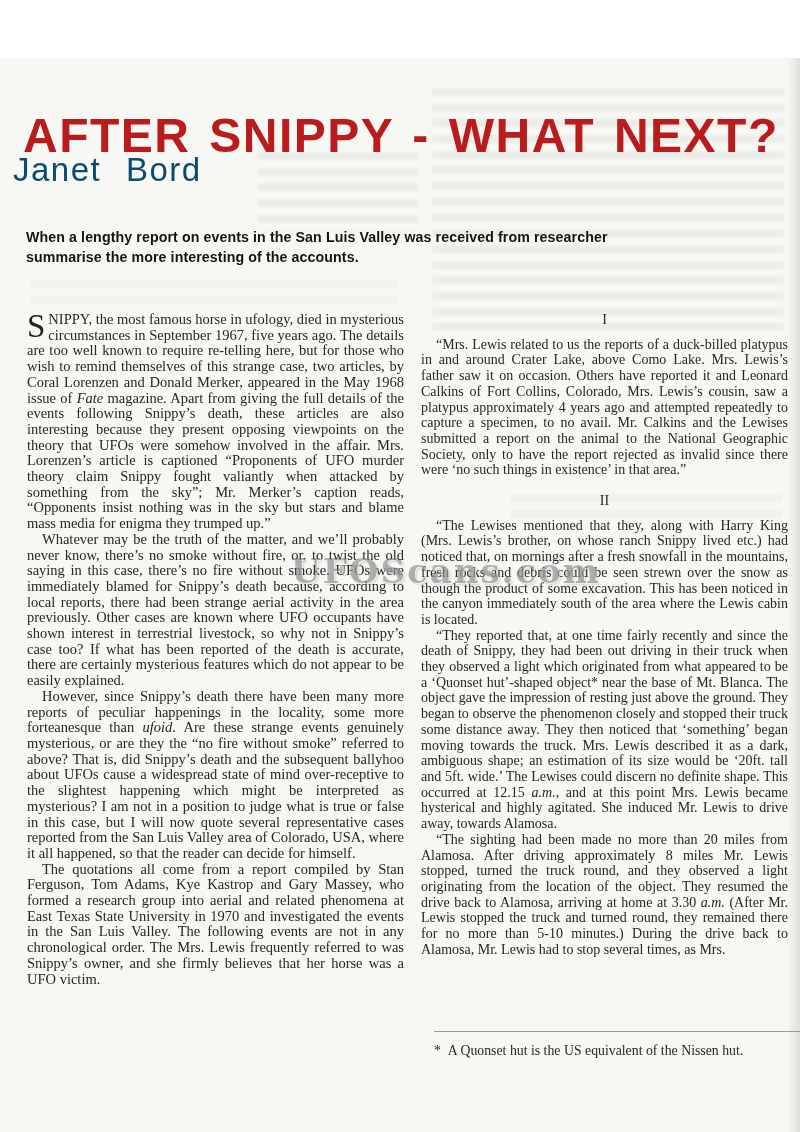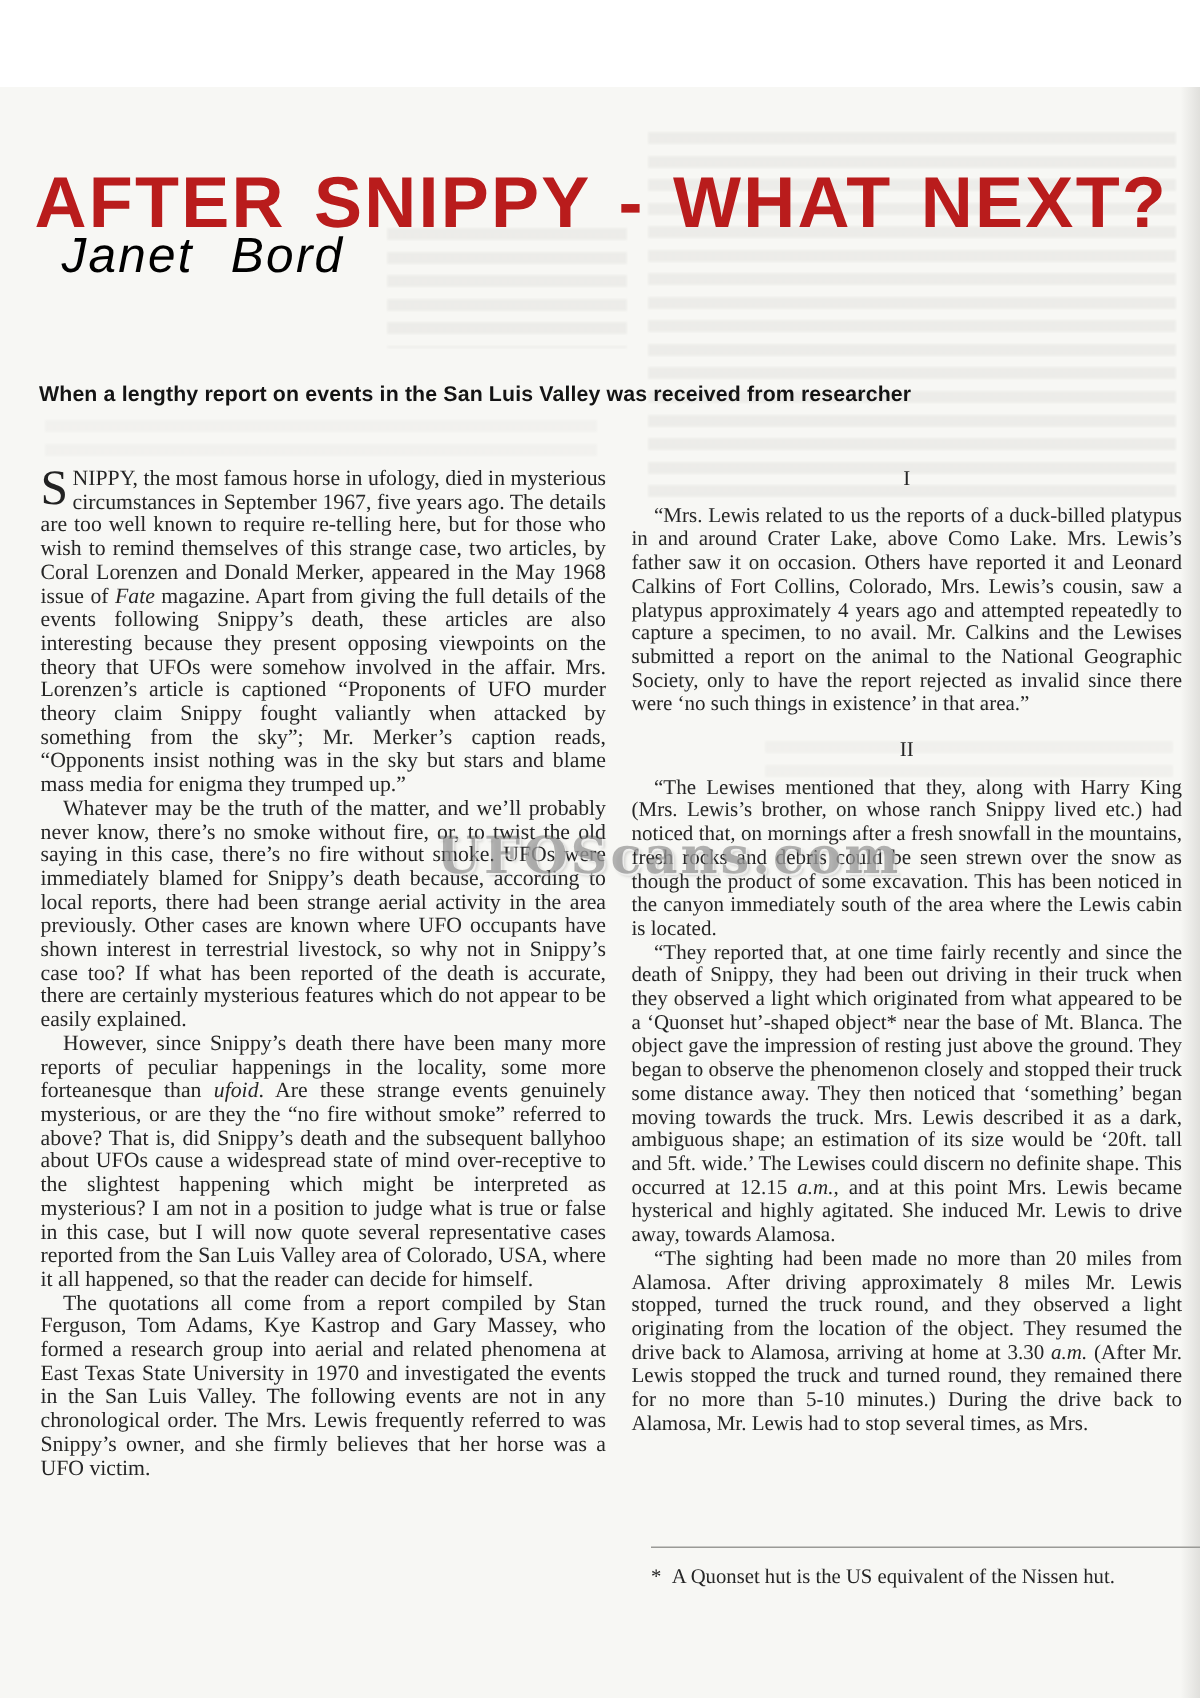--- a/index.html
+++ b/index.html
@@ -29,31 +29,30 @@
   .ghost-c { left:30px;  top:280px; width:368px; height:30px; opacity:.6; }
   .ghost-d { left:510px; top:494px; width:272px; height:26px; opacity:.7; }
 
   .title {
     position:absolute; left:23px; top:80px; white-space:nowrap;
     font-family:"Liberation Sans", sans-serif; font-weight:bold;
     font-size:48px; line-height:48px; letter-spacing:1.5px; word-spacing:4px;
     color:#b91c1c;
   }
   .author {
-    position:absolute; left:41px; top:152px; white-space:nowrap;
-    font-family:"Liberation Sans", sans-serif; font-style:italic;
+    position:absolute; left:13px; top:152px; white-space:nowrap;
+    font-family:"Liberation Sans", sans-serif; 
     font-size:33px; line-height:36px; letter-spacing:1.5px; word-spacing:14px;
-    color:#000000;
+    color:#0c4a6e;
   }
   .standfirst {
     position:absolute; left:26px; top:227px;
     font-family:"Liberation Sans", sans-serif; font-weight:bold;
     font-size:14.2px; line-height:20px; letter-spacing:0.1px;
     color:#141414;
-    margin-top:26px;
   }
   .standfirst div { white-space:nowrap; }
 
   .col {
     position:absolute; top:312px; text-align:justify;
     color:var(--ink, #262626);
   }
   .col-left  { left:27px;  width:377px; font-size:14.5px; line-height:15.7px; }
   .col-right { left:421px; width:367px; font-size:14px;   line-height:15.7px; }
   p.para { margin:0; }
@@ -87,20 +86,21 @@
 <div class="ghost ghost-a"></div>
 <div class="ghost ghost-b"></div>
 <div class="ghost ghost-c"></div>
 <div class="ghost ghost-d"></div>
 
 <h1 class="title">AFTER SNIPPY - WHAT NEXT?</h1>
 <div class="author">Janet Bord</div>
 
 <div class="standfirst">
   <div>When a lengthy report on events in the San Luis Valley was received from researcher</div>
+  <div>summarise the more interesting of the accounts.</div>
 </div>
 
 <div class="col col-left" id="col-left">
     <p class="para"><span class="dropcap">S</span>NIPPY, the most famous horse in ufology, died in mysterious circumstances in September 1967, five years ago. The details are too well known to require re-telling here, but for those who wish to remind themselves of this strange case, two articles, by Coral Lorenzen and Donald Merker, appeared in the May 1968 issue of <span class="it">Fate</span> magazine. Apart from giving the full details of the events following Snippy’s death, these articles are also interesting because they present opposing viewpoints on the theory that UFOs were somehow involved in the affair. Mrs. Lorenzen’s article is captioned “Proponents of UFO murder theory claim Snippy fought valiantly when attacked by something from the sky”; Mr. Merker’s caption reads, “Opponents insist nothing was in the sky but stars and blame mass media for enigma they trumped up.”</p>
     <p class="para indent">Whatever may be the truth of the matter, and we’ll probably never know, there’s no smoke without fire, or, to twist the old saying in this case, there’s no fire without smoke. UFOs were immediately blamed for Snippy’s death because, according to local reports, there had been strange aerial activity in the area previously. Other cases are known where UFO occupants have shown interest in terrestrial livestock, so why not in Snippy’s case too? If what has been reported of the death is accurate, there are certainly mysterious features which do not appear to be easily explained.</p>
     <p class="para indent">However, since Snippy’s death there have been many more reports of peculiar happenings in the locality, some more forteanesque than <span class="it">ufoid</span>. Are these strange events genuinely mysterious, or are they the “no fire without smoke” referred to above? That is, did Snippy’s death and the subsequent ballyhoo about UFOs cause a widespread state of mind over-receptive to the slightest happening which might be interpreted as mysterious? I am not in a position to judge what is true or false in this case, but I will now quote several representative cases reported from the San Luis Valley area of Colorado, USA, where it all happened, so that the reader can decide for himself.</p>
     <p class="para indent">The quotations all come from a report compiled by Stan Ferguson, Tom Adams, Kye Kastrop and Gary Massey, who formed a research group into aerial and related phenomena at East Texas State University in 1970 and investigated the events in the San Luis Valley. The following events are not in any chronological order. The Mrs. Lewis frequently referred to was Snippy’s owner, and she firmly believes that her horse was a UFO victim.</p>
   </div>
 <div class="col col-right" id="col-right">
     <div class="section">

